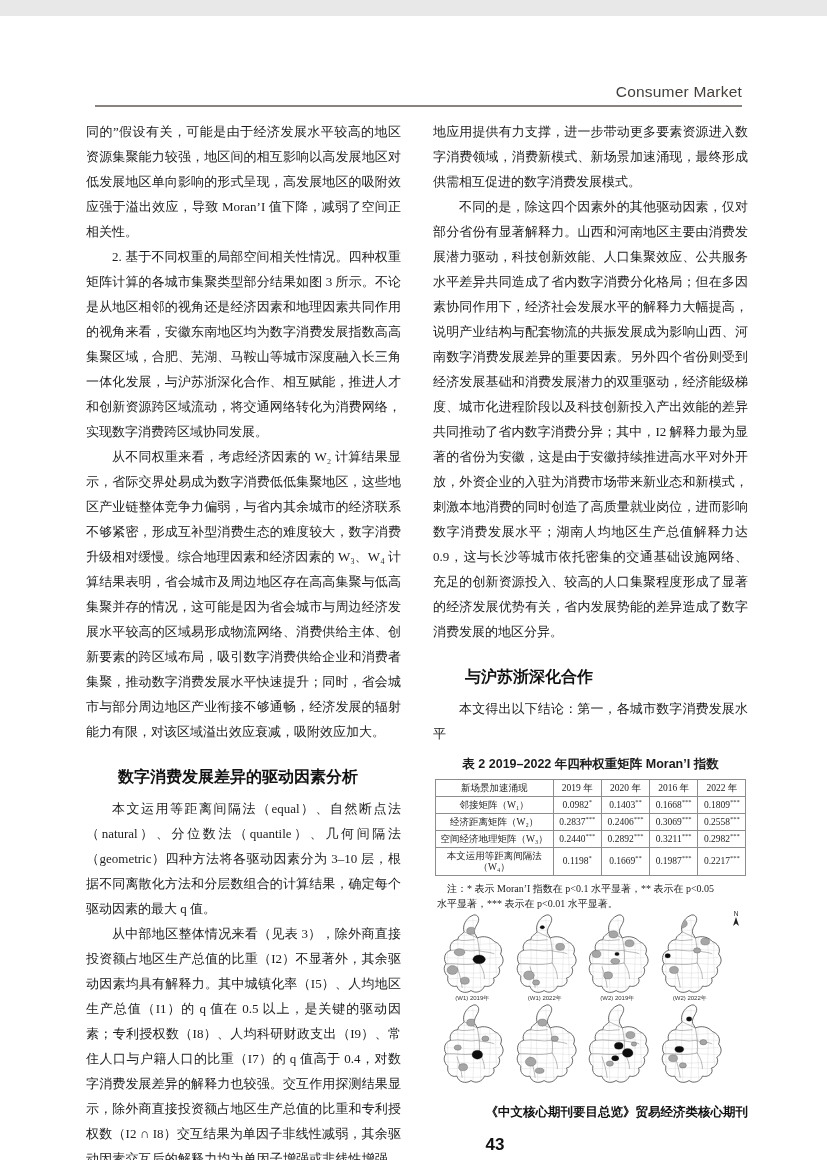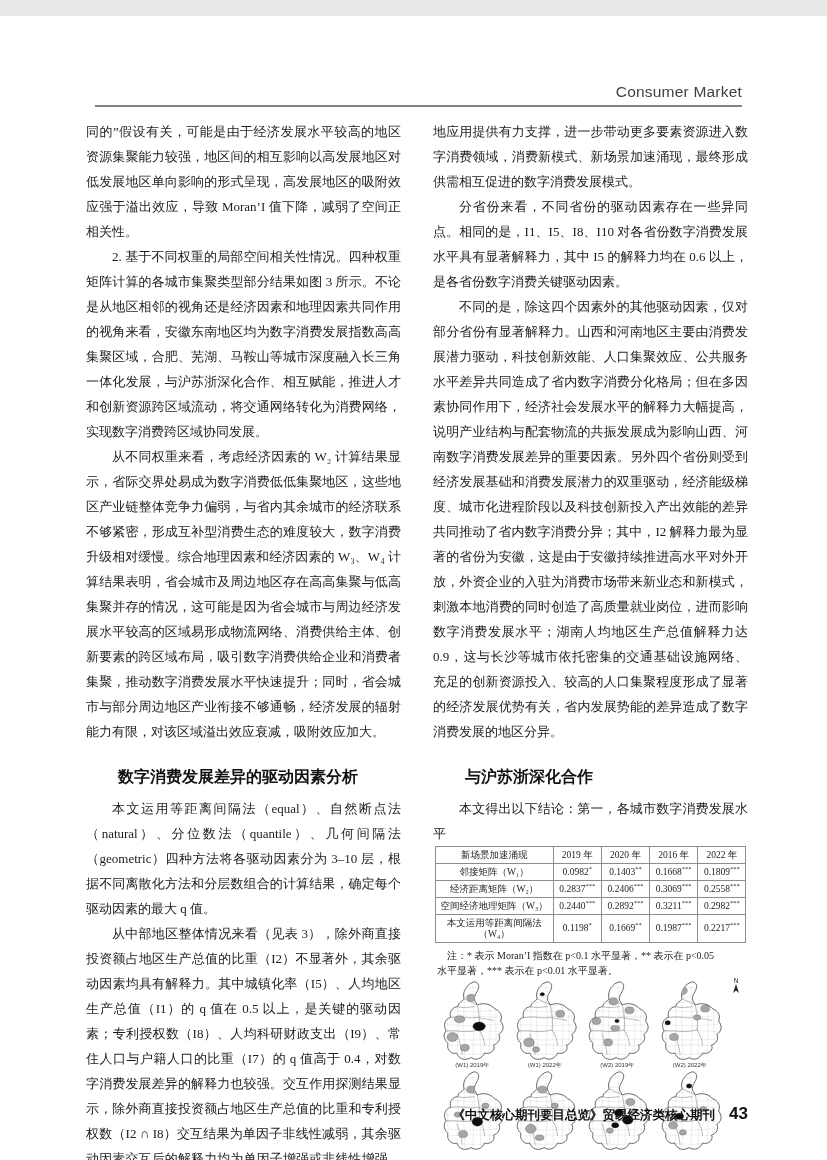--- a/index.html
+++ b/index.html
@@ -33,21 +33,21 @@
   .figure{position:relative;height:208px;}
   .maps-grid{position:absolute;left:4px;top:2px;width:288px;display:grid;
         grid-template-columns:repeat(4,1fr);row-gap:1px;column-gap:2px;}
   .map-panel{text-align:center;}
   .map-panel svg{display:block;margin:0 auto;}
   .map-panel-label{font-family:"Liberation Sans",sans-serif;font-size:6px;color:#333;line-height:7px;}
   .north{position:absolute;top:0;right:6px;width:12px;text-align:center;
         font-family:"Liberation Sans",sans-serif;font-size:6.5px;color:#222;line-height:6px;}
   
   .footer{position:absolute;top:1088px;right:79px;display:flex;align-items:baseline;gap:14px;
-        font-family:"Liberation Sans",sans-serif;font-weight:bold;color:#111;}
+        font-family:"Liberation Sans",sans-serif;font-weight:bold;color:#111;flex-direction:column;}
   .footer .f-text{font-size:12.5px;}
   .footer .f-page{font-size:17px;}
 </style>
 </head>
 <body>
 
 <div class="page">
 
   <div class="header-label">Consumer Market</div>
   <div class="header-rule"></div>
@@ -56,25 +56,25 @@
     <p class="body-par cont">同的”假设有关，可能是由于经济发展水平较高的地区资源集聚能力较强，地区间的相互影响以高发展地区对低发展地区单向影响的形式呈现，高发展地区的吸附效应强于溢出效应，导致 Moran’I 值下降，减弱了空间正相关性。</p>
     <p class="body-par">2. 基于不同权重的局部空间相关性情况。四种权重矩阵计算的各城市集聚类型部分结果如图 3 所示。不论是从地区相邻的视角还是经济因素和地理因素共同作用的视角来看，安徽东南地区均为数字消费发展指数高高集聚区域，合肥、芜湖、马鞍山等城市深度融入长三角一体化发展，与沪苏浙深化合作、相互赋能，推进人才和创新资源跨区域流动，将交通网络转化为消费网络，实现数字消费跨区域协同发展。</p>
     <p class="body-par">从不同权重来看，考虑经济因素的 W₂ 计算结果显示，省际交界处易成为数字消费低低集聚地区，这些地区产业链整体竞争力偏弱，与省内其余城市的经济联系不够紧密，形成互补型消费生态的难度较大，数字消费升级相对缓慢。综合地理因素和经济因素的 W₃、W₄ 计算结果表明，省会城市及周边地区存在高高集聚与低高集聚并存的情况，这可能是因为省会城市与周边经济发展水平较高的区域易形成物流网络、消费供给主体、创新要素的跨区域布局，吸引数字消费供给企业和消费者集聚，推动数字消费发展水平快速提升；同时，省会城市与部分周边地区产业衔接不够通畅，经济发展的辐射能力有限，对该区域溢出效应衰减，吸附效应加大。</p>
     <div class="section-heading">数字消费发展差异的驱动因素分析</div>
     <p class="body-par">本文运用等距离间隔法（equal）、自然断点法（natural）、分位数法（quantile）、几何间隔法（geometric）四种方法将各驱动因素分为 3–10 层，根据不同离散化方法和分层数组合的计算结果，确定每个驱动因素的最大 q 值。</p>
     <p class="body-par">从中部地区整体情况来看（见表 3），除外商直接投资额占地区生产总值的比重（I2）不显著外，其余驱动因素均具有解释力。其中城镇化率（I5）、人均地区生产总值（I1）的 q 值在 0.5 以上，是关键的驱动因素；专利授权数（I8）、人均科研财政支出（I9）、常住人口与户籍人口的比重（I7）的 q 值高于 0.4，对数字消费发展差异的解释力也较强。交互作用探测结果显示，除外商直接投资额占地区生产总值的比重和专利授权数（I2 ∩ I8）交互结果为单因子非线性减弱，其余驱动因素交互后的解释力均为单因子增强或非线性增强，说明中部地区数字消费空间分异是多种因素共同驱动的，并非单一因素决定的。探测结果说明，经济社会发展基础和消费发展潜力共同推动了数字消费发展水平分布差异，其中，人口和科技创新的影响更为关键，人口集聚推动消费体量提升，为新技术落</p>
   </div>
 
   <div class="col col-right">
     <p class="body-par cont">地应用提供有力支撑，进一步带动更多要素资源进入数字消费领域，消费新模式、新场景加速涌现，最终形成供需相互促进的数字消费发展模式。</p>
-    <p class="body-par">分省份来看，不同省份的驱动因素存在一些异同点。相同的是，I1、I5、I8、I10 对各省份数字消费发展水平具有显著解释力，其中 I5 的解释力均在 0.6 以上，是各省份数字消费关键驱动因素。</p>
     <p class="body-par">不同的是，除这四个因素外的其他驱动因素，仅对部分省份有显著解释力。山西和河南地区主要由消费发展潜力驱动，科技创新效能、人口集聚效应、公共服务水平差异共同造成了省内数字消费分化格局；但在多因素协同作用下，经济社会发展水平的解释力大幅提高，说明产业结构与配套物流的共振发展成为影响山西、河南数字消费发展差异的重要因素。另外四个省份则受到经济发展基础和消费发展潜力的双重驱动，经济能级梯度、城市化进程阶段以及科技创新投入产出效能的差异共同推动了省内数字消费分异；其中，I2 解释力最为显著的省份为安徽，这是由于安徽持续推进高水平对外开放，外资企业的入驻为消费市场带来新业态和新模式，刺激本地消费的同时创造了高质量就业岗位，进而影响数字消费发展水平；湖南人均地区生产总值解释力达 0.9，这与长沙等城市依托密集的交通基础设施网络、充足的创新资源投入、较高的人口集聚程度形成了显著的经济发展优势有关，省内发展势能的差异造成了数字消费发展的地区分异。</p>
     <div class="section-heading">与沪苏浙深化合作</div>
     <p class="body-par">本文得出以下结论：第一，各城市数字消费发展水平</p>
 
+    <div class="table-caption">表 2  2019–2022 年四种权重矩阵 Moran’I 指数</div>
     <table class="moran">
       <colgroup>
           <col style="width:38%">
           <col style="width:15.5%">
           <col style="width:15.5%">
           <col style="width:15.5%">
           <col style="width:15.5%">
         </colgroup>
       <thead>
           <tr id="moran-head">

